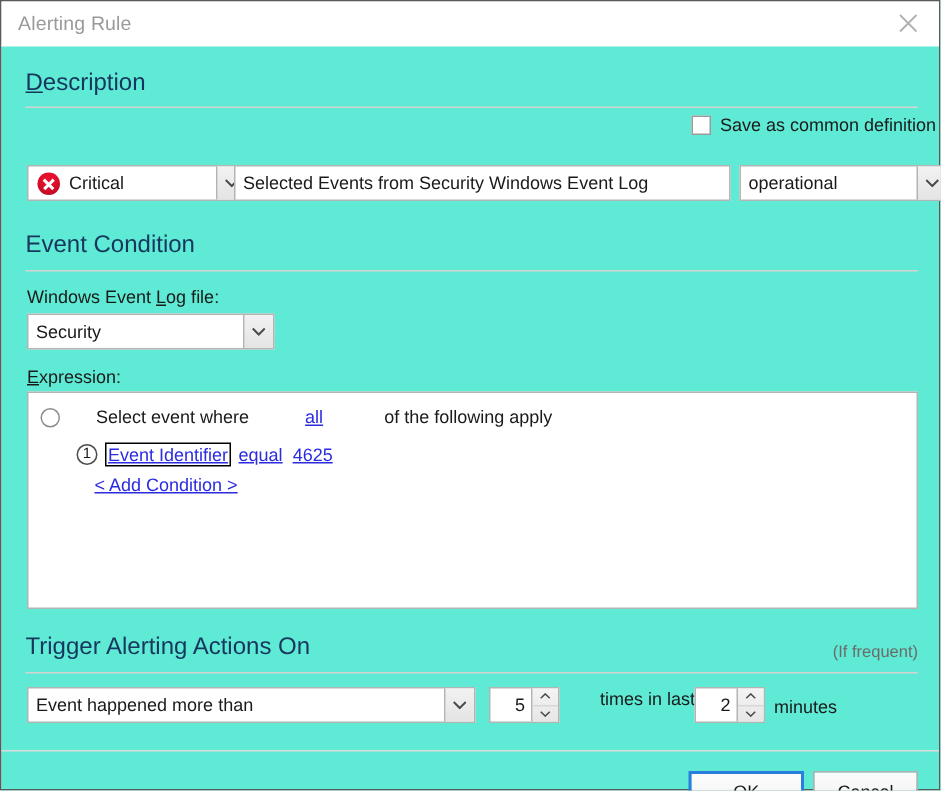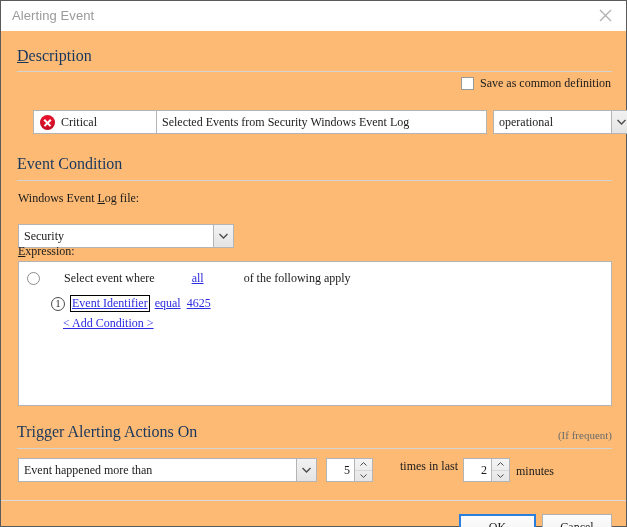--- a/index.html
+++ b/index.html
@@ -48,22 +48,21 @@
     align-items: center;
     justify-content: center;
     cursor: default;
   }
   .close-btn svg { display: block; }
 
   
   .body {
     flex: 1 1 auto;
     position: relative;
-    background: #fdba74;
-    font-family: Liberation Serif, serif;
+    background: #5eead4;
   }
 
   
   .section-head {
     position: absolute;
     display: flex;
     align-items: flex-end;
     justify-content: space-between;
   }
   .section-title {
@@ -295,21 +294,21 @@
     border: 2px solid #2a7ede;
     background: linear-gradient(#fdfdfd, #f0f0f0);
   }
 </style>
 </head>
 <body>
 
 <div class="dialog">
 
   <div class="titlebar">
-    <span class="title-text">Alerting Event</span>
+    <span class="title-text">Alerting Rule</span>
     <div class="titlebar-spacer"></div>
     <div class="close-btn">
       <svg width="13" height="13" viewBox="0 0 13 13">
         <line x1="1" y1="1" x2="12" y2="12" stroke="#b0b0b0" stroke-width="1.2"></line>
         <line x1="12" y1="1" x2="1" y2="12" stroke="#b0b0b0" stroke-width="1.2"></line>
       </svg>
     </div>
   </div>
 
   <div class="body">
@@ -317,21 +316,21 @@
     <div class="section-head" style="left:16px; top:15px; width:595px;">
       <span class="section-title"><span class="accel">D</span>escription</span>
     </div>
     <div class="section-rule" style="left:16px; top:40px; width:595px;"></div>
 
     <div class="checkrow" style="left:460px; top:45px;">
       <span class="checkbox"></span>
       <span class="lbl">Save as common definition</span>
     </div>
 
-    <div class="field" style="left:32px; top:79px; width:147px;">
+    <div class="field" style="left:17px; top:79px; width:147px;">
       <span class="sev-icon"></span>
       <span class="sev-label">Critical</span>
       <span class="combo-arrow">
         <svg width="9" height="6" viewBox="0 0 9 6">
             <path d="M0.5 1 L4.5 5 L8.5 1" fill="none" stroke="#4a4a4a" stroke-width="1.3"></path>
           </svg>
       </span>
     </div>
 
     <div class="field" style="left:155px; top:79px; width:331px;">
@@ -349,21 +348,21 @@
 
     <div class="section-head" style="left:16px; top:123px; width:595px;">
       <span class="section-title">Event Condition</span>
     </div>
     <div class="section-rule" style="left:16px; top:149px; width:595px;"></div>
 
     <div class="plain-label" style="left:17px; top:160px;">
       <span>Windows Event </span><span class="accel">L</span><span>og file:</span>
     </div>
 
-    <div class="field" style="left:17px; top:193px; width:216px;">
+    <div class="field" style="left:17px; top:178px; width:165px;">
       <span class="val">Security</span>
       <span class="combo-arrow">
         <svg width="9" height="6" viewBox="0 0 9 6">
             <path d="M0.5 1 L4.5 5 L8.5 1" fill="none" stroke="#4a4a4a" stroke-width="1.3"></path>
           </svg>
       </span>
     </div>
 
     <div class="plain-label" style="left:17px; top:213px;">
       <span class="accel">E</span><span>xpression:</span>

